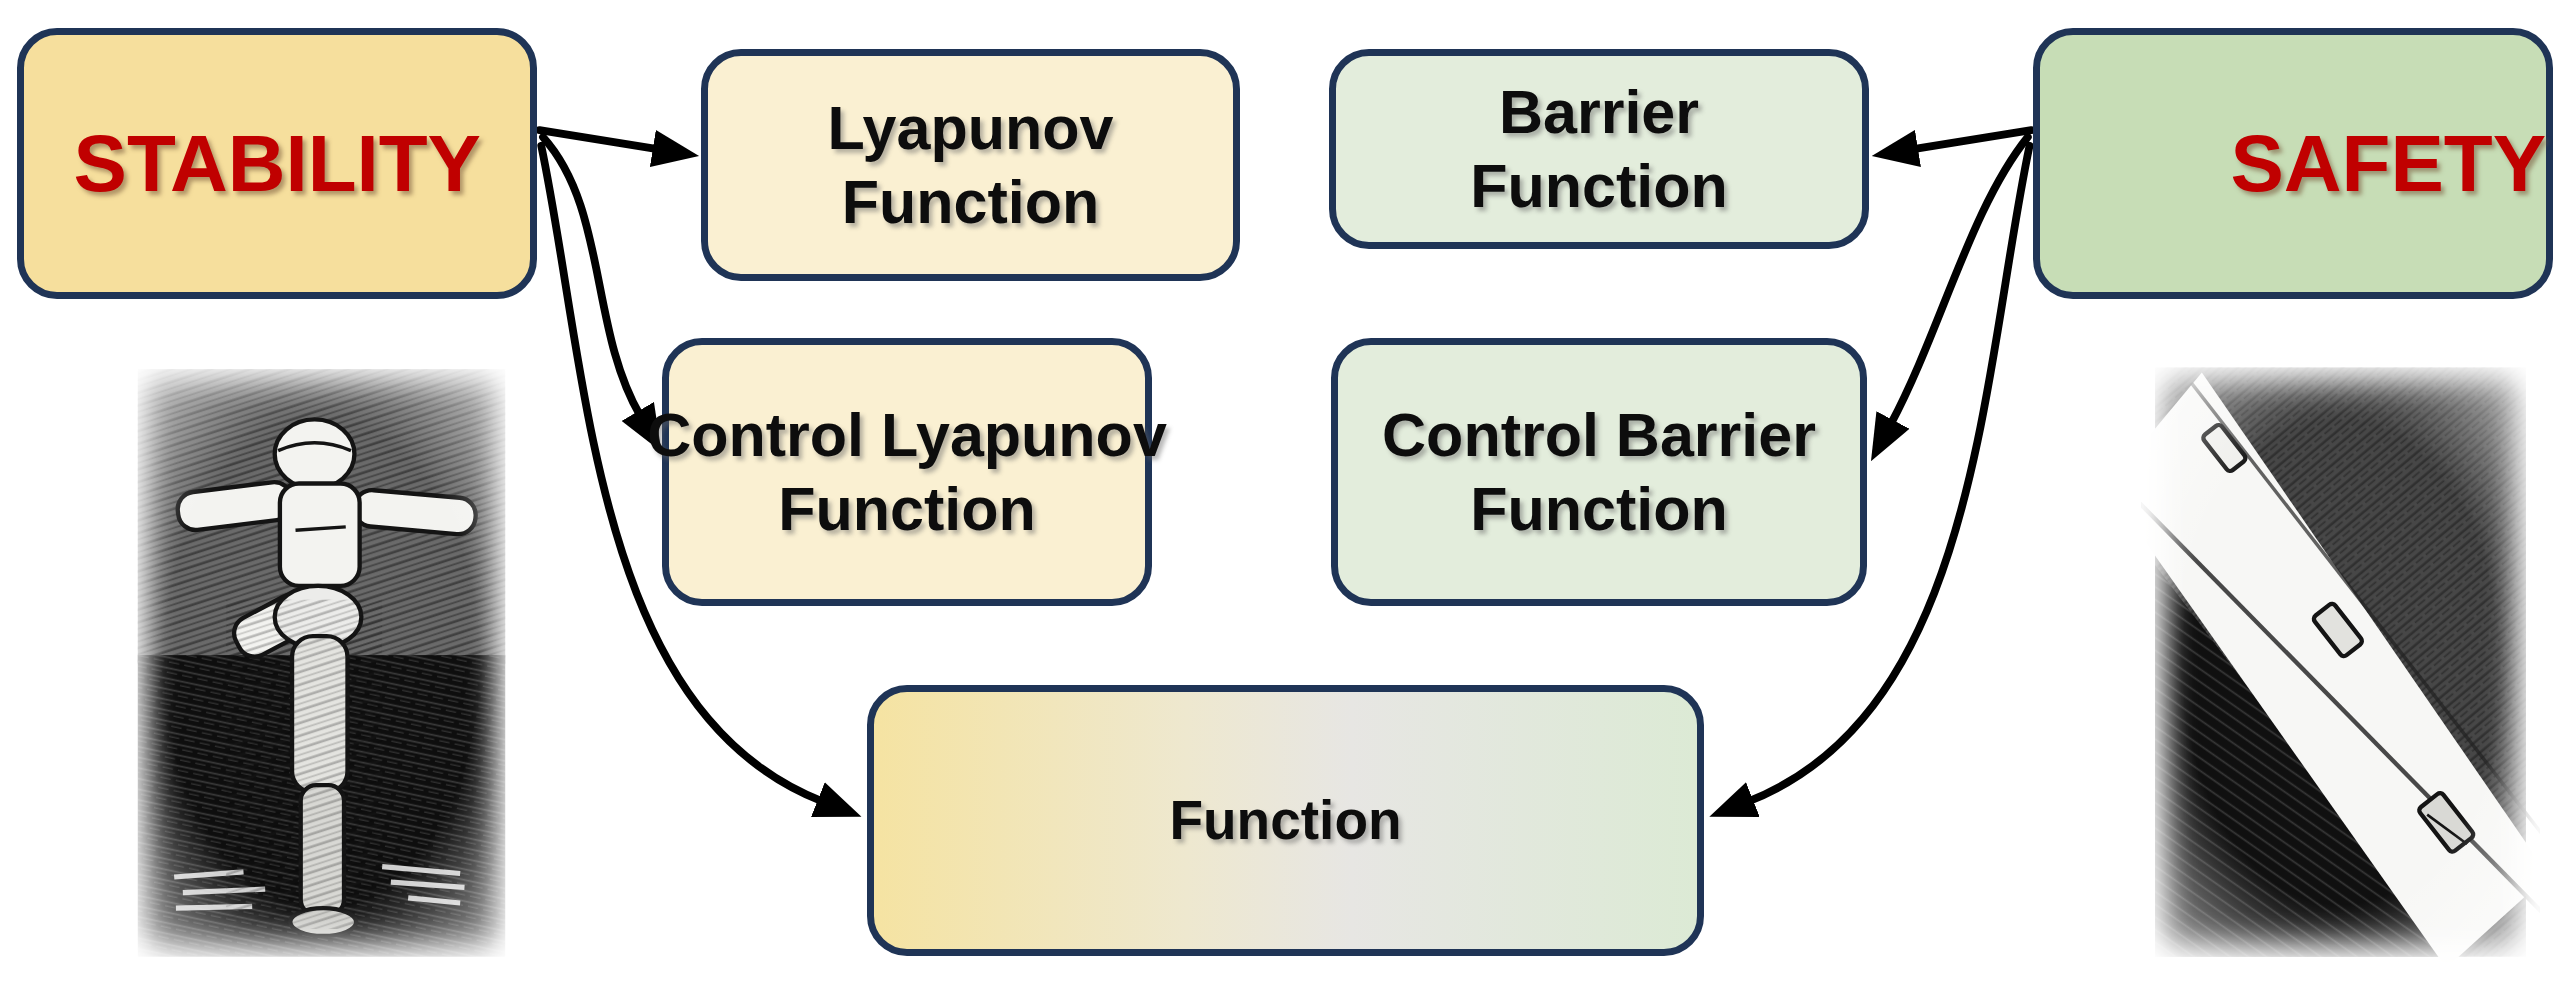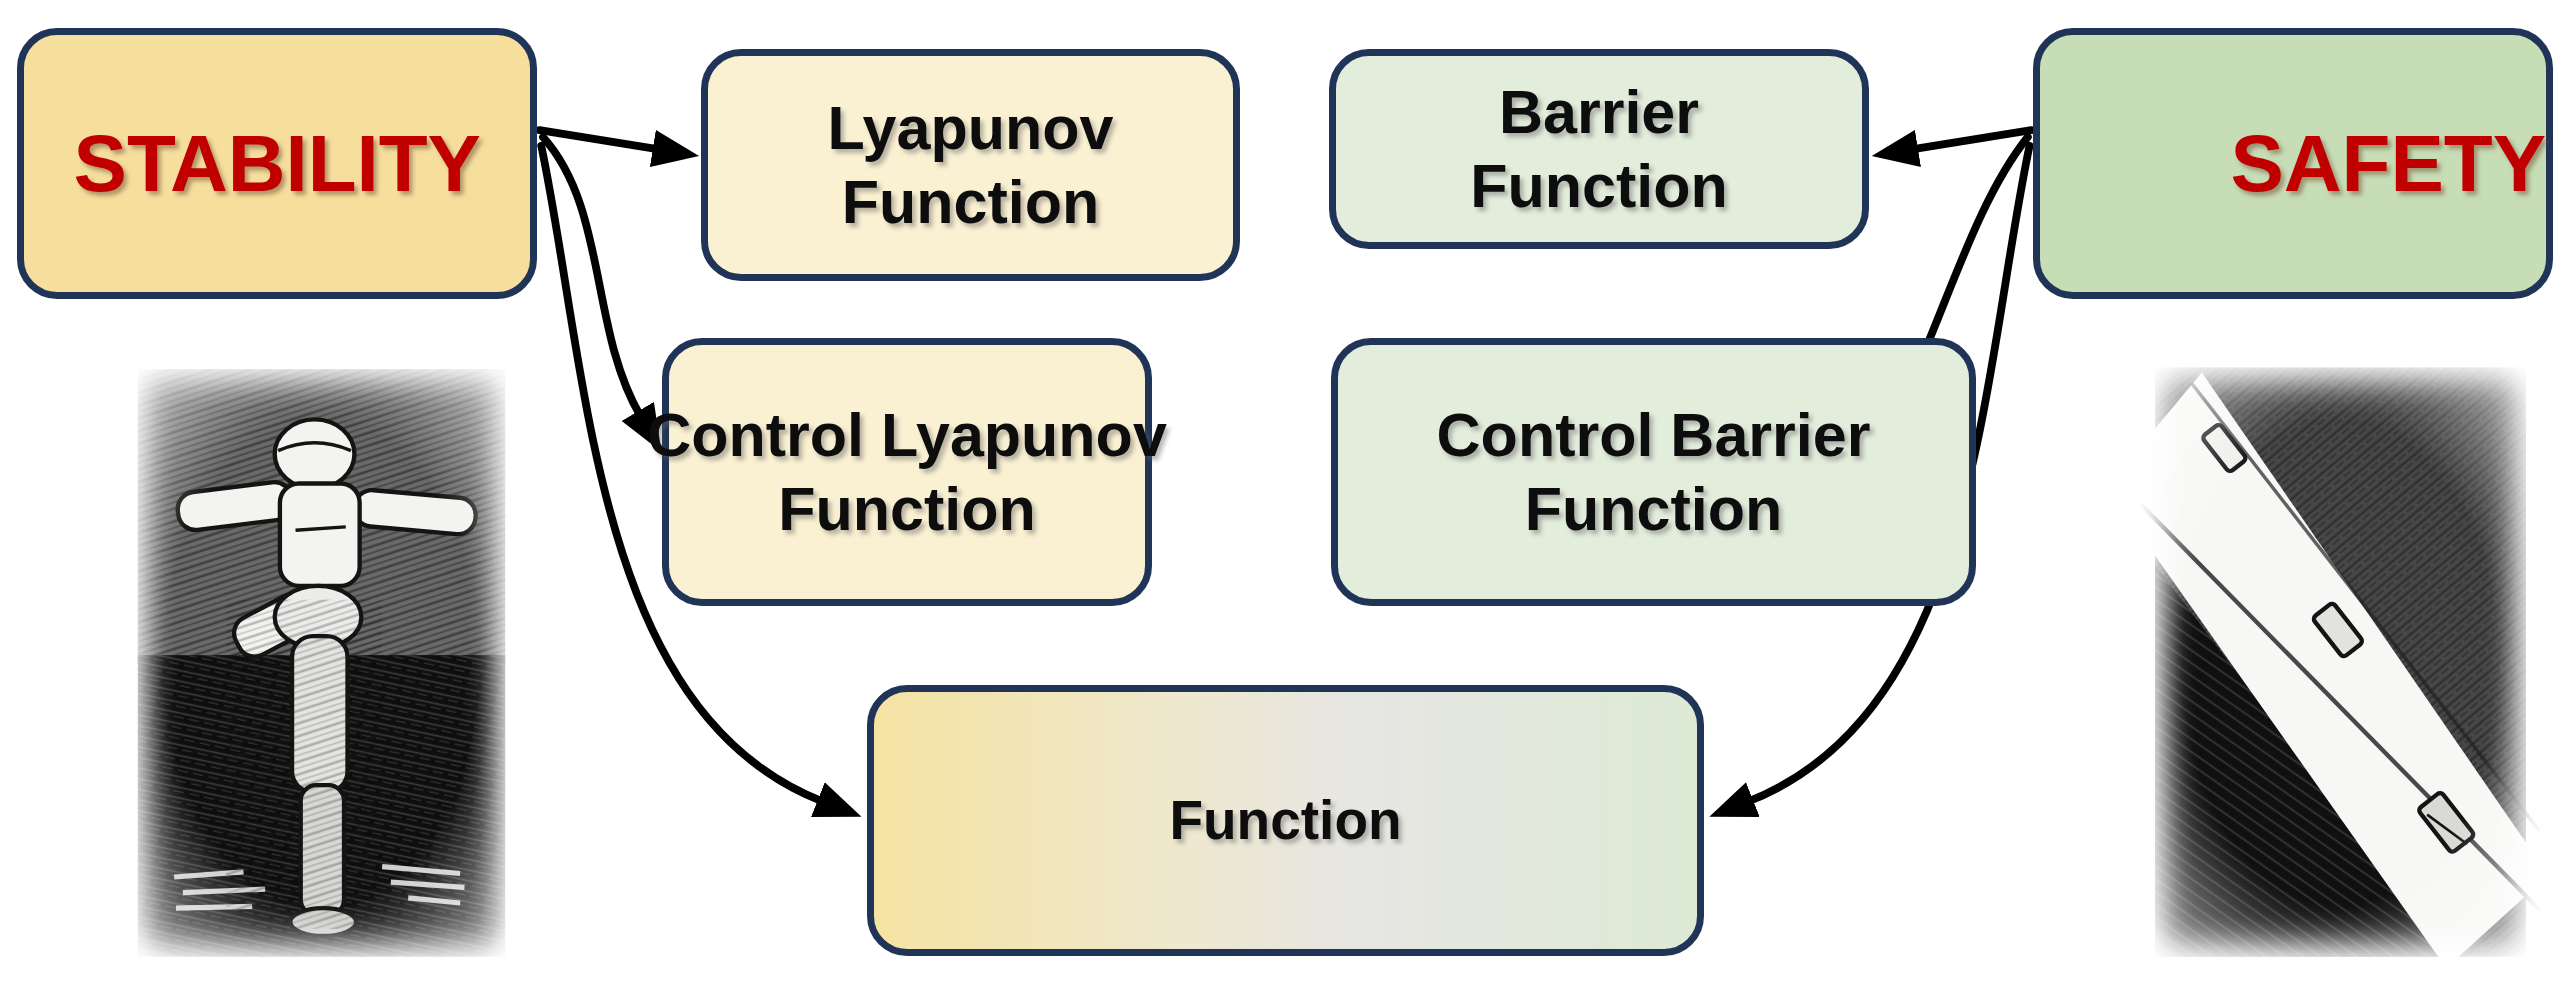--- a/index.html
+++ b/index.html
@@ -36,21 +36,21 @@
     color:#c00000;
     letter-spacing:0px;
     text-shadow:3.5px 3.5px 4.3px rgba(120,90,60,0.55);
   }
   
   .n-stability{left:17.3px;top:28px;width:520px;height:271px;background:#f6df9d;}
   .n-lyapunov{left:665px;top:49px;width:539px;height:232px;background:#faf0d2;margin-left:36px;}
   .n-barrier{left:1329px;top:49px;width:540px;height:200px;background:#e3eddc;}
   .n-safety{left:2033px;top:28px;width:520px;height:271px;background:#c7ddb6;align-items:flex-end;}
   .n-clf{left:662px;top:338px;width:490px;height:268px;background:#faf0d2;}
-  .n-cbf{left:1331px;top:338px;width:645px;height:268px;background:#e3eddc;}
+  .n-cbf{left:1331px;top:338px;width:536px;height:268px;background:#e3eddc;}
   .n-cblf{
     left:867px;top:685px;width:837px;height:271px;
     background:linear-gradient(90deg,#f5e3a2 0%,#eee8cf 38%,#e7e6e3 58%,#dcead5 100%);
   }
   .n-cblf .lbl{font-size:55px;}
   
   .sketch{
     position:absolute;width:399px;height:611px;
     overflow:hidden;
   }

